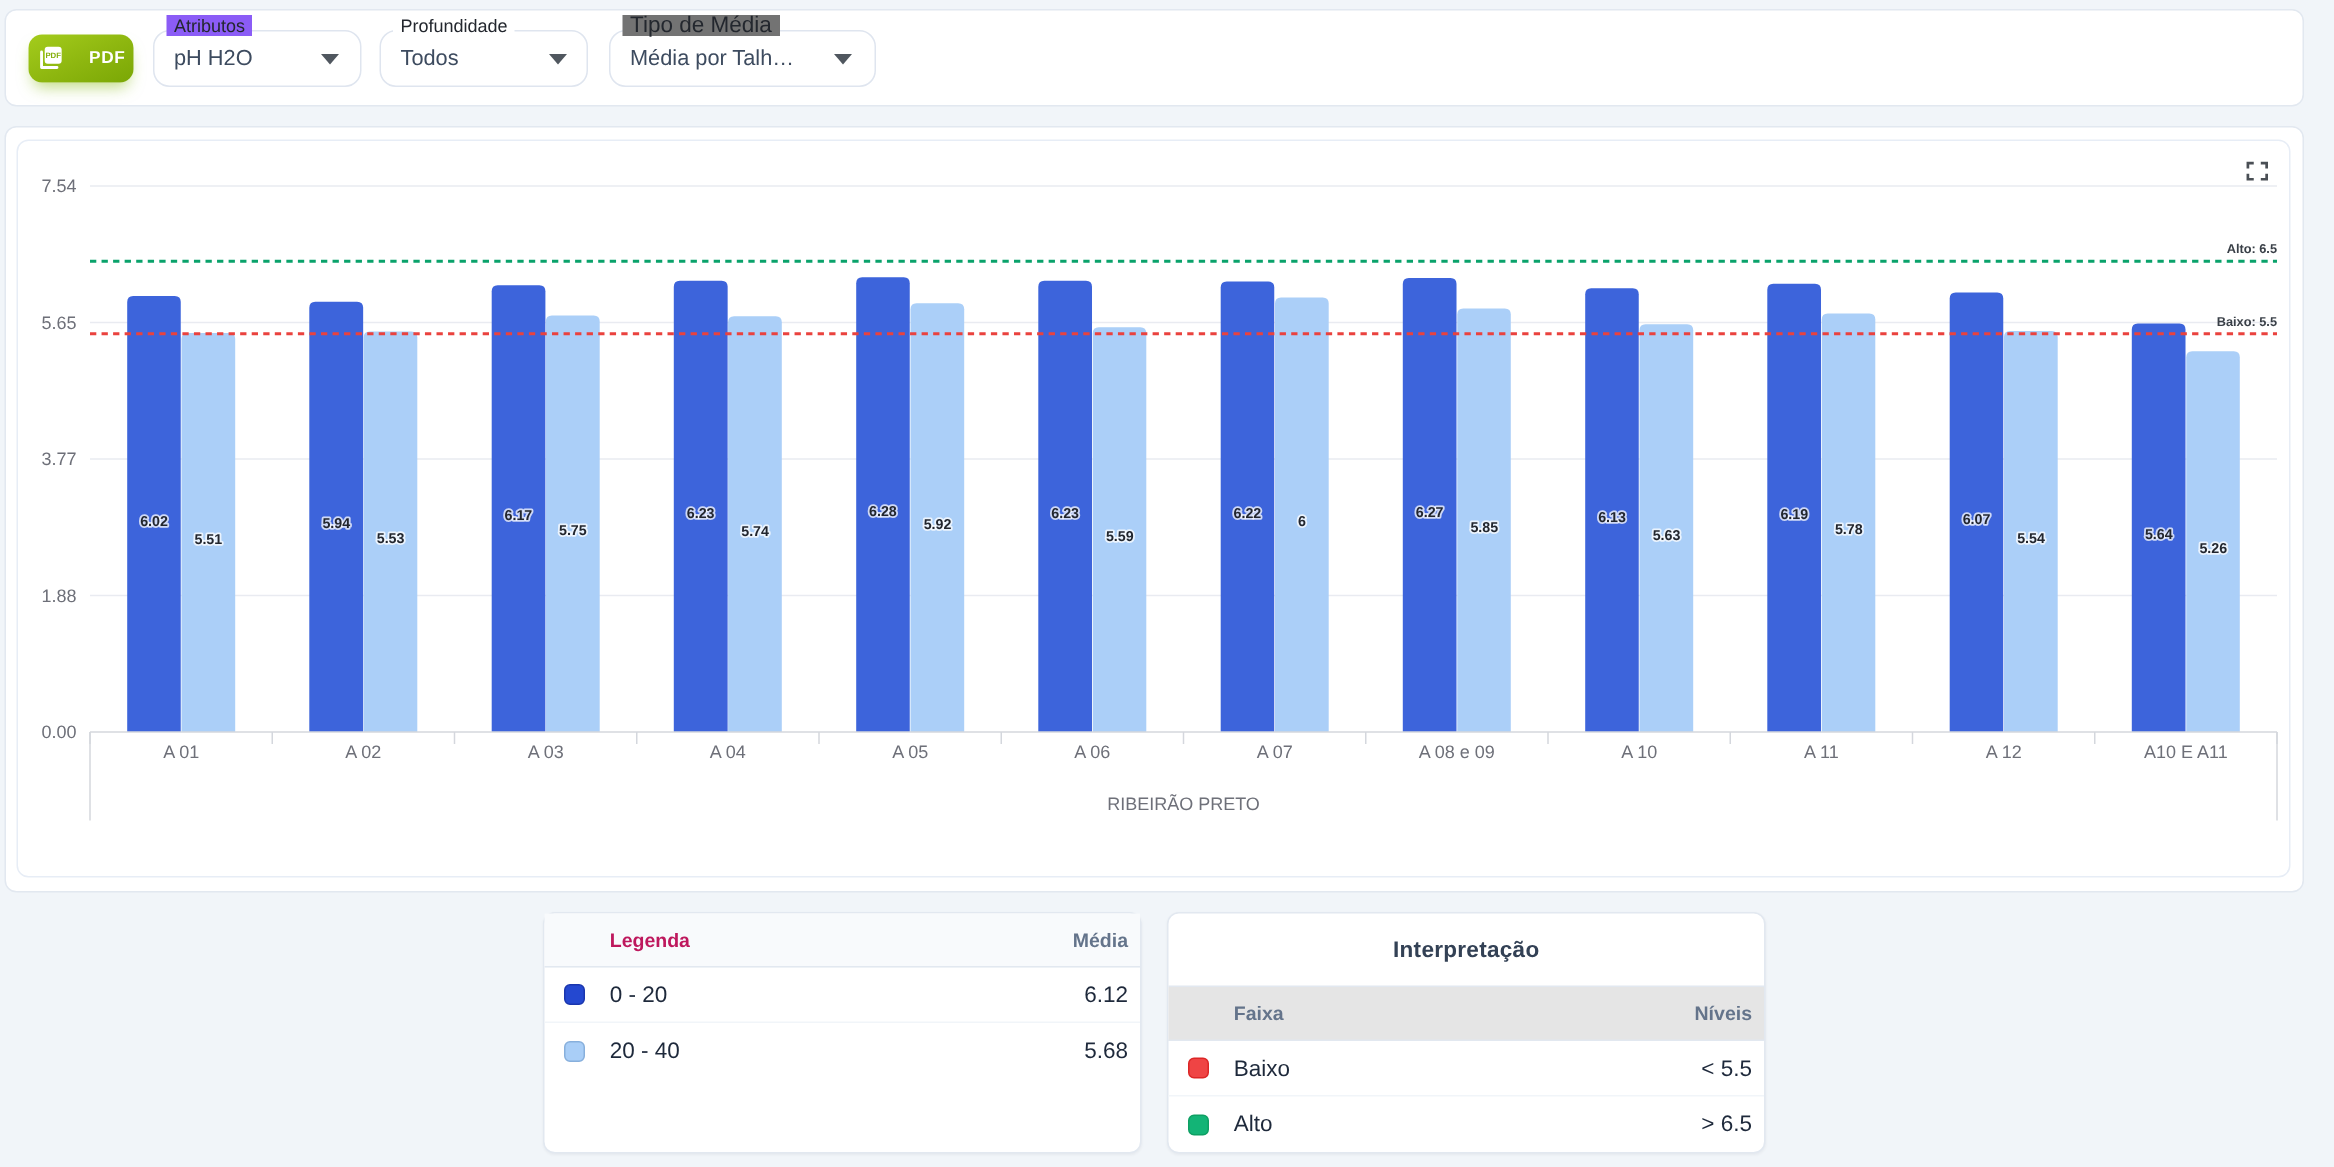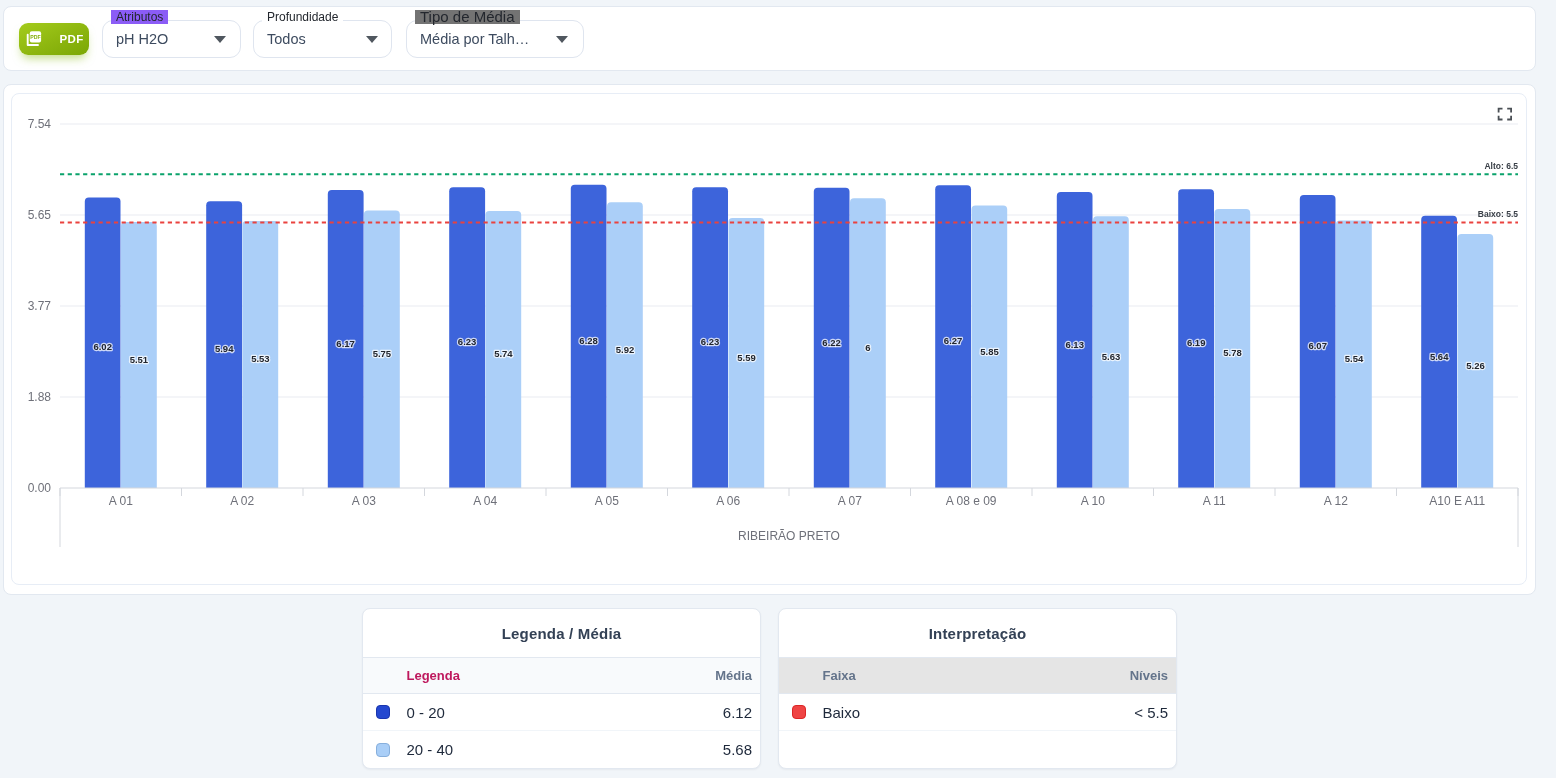--- a/index.html
+++ b/index.html
@@ -127,21 +127,20 @@
     <text x="789.0" y="540" text-anchor="middle" font-size="12" fill="#6E7079">RIBEIRÃO PRETO</text>
     <g stroke="#4A4F55" stroke-width="1.8" fill="none">
       <path d="M1498.6 112.4 v-3.7 h3.9"></path>
       <path d="M1507.2 108.7 h3.9 v3.7"></path>
       <path d="M1511.1 115.8 v3.7 h-3.9"></path>
       <path d="M1502.5 119.5 h-3.9 v-3.7"></path>
     </g>
   </svg>
 
 <div class="card" style="left:362px;top:608px;width:399px;height:161px;box-shadow:0 1px 2px rgba(15,23,42,.05)">
-<div style="height:49px;border-bottom:1px solid #E2E8F0;display:flex;align-items:center;justify-content:center;font-size:15px;font-weight:bold;color:#334155;letter-spacing:.2px">Legenda / Média</div>
 <div style="height:36px;background:#F8FAFC;border-bottom:1px solid #E2E8F0;position:relative">
 <span style="position:absolute;left:43.5px;top:0;line-height:36px;font-size:13px;font-weight:bold;color:#be185d">Legenda</span>
 <span style="position:absolute;right:8px;top:0;line-height:36px;font-size:13px;font-weight:bold;color:#64748B">Média</span>
 </div>
 <div style="height:37px;border-bottom:1px solid #F1F5F9;display:flex;align-items:center;position:relative">
 <span style="position:absolute;left:12.5px;width:14px;height:14px;border-radius:4px;background:#2448D0;border:1px solid #1A36AE"></span>
 <span style="position:absolute;left:43.5px;font-size:15px;color:#1E293B">0 - 20</span>
 <span style="position:absolute;right:8px;font-size:15px;color:#1E293B">6.12</span>
 </div>
     <div style="height:37px;display:flex;align-items:center;position:relative">
@@ -155,12 +154,17 @@
 <div style="height:49px;border-bottom:1px solid #E2E8F0;display:flex;align-items:center;justify-content:center;font-size:15px;font-weight:bold;color:#334155;letter-spacing:.2px">Interpretação</div>
 <div style="height:36px;background:#e5e5e5;border-bottom:1px solid #E2E8F0;position:relative">
 <span style="position:absolute;left:43.5px;top:0;line-height:36px;font-size:13px;font-weight:bold;color:#64748B">Faixa</span>
 <span style="position:absolute;right:8px;top:0;line-height:36px;font-size:13px;font-weight:bold;color:#64748B">Níveis</span>
 </div>
 <div style="height:37px;border-bottom:1px solid #F1F5F9;display:flex;align-items:center;position:relative">
 <span style="position:absolute;left:12.5px;width:14px;height:14px;border-radius:4px;background:#EF4444;border:1px solid #DC2626"></span>
 <span style="position:absolute;left:43.5px;font-size:15px;color:#1E293B">Baixo</span>
 <span style="position:absolute;right:8px;font-size:15px;color:#1E293B">&lt; 5.5</span>
 </div>
+    <div style="height:37px;display:flex;align-items:center;position:relative">
+<span style="position:absolute;left:12.5px;width:14px;height:14px;border-radius:4px;background:#13B476;border:1px solid #0E9F63"></span>
+<span style="position:absolute;left:43.5px;font-size:15px;color:#1E293B">Alto</span>
+<span style="position:absolute;right:8px;font-size:15px;color:#1E293B">&gt; 6.5</span>
+</div>
 </div>
 </body></html>

